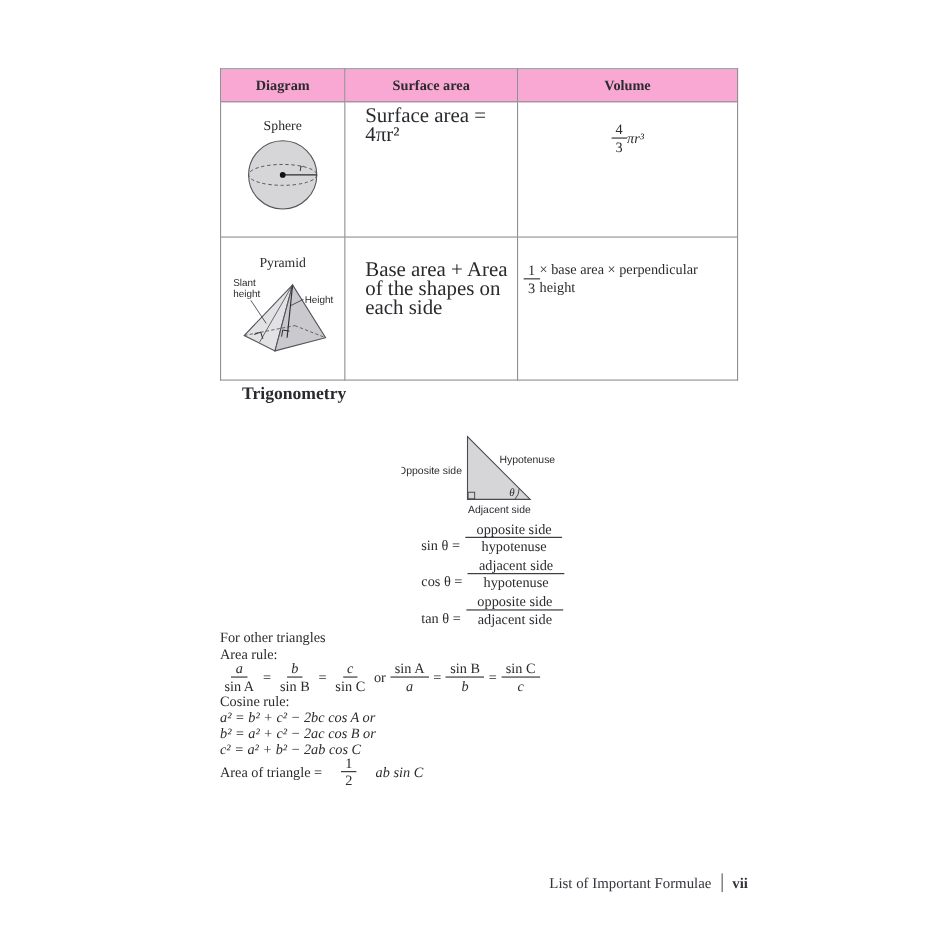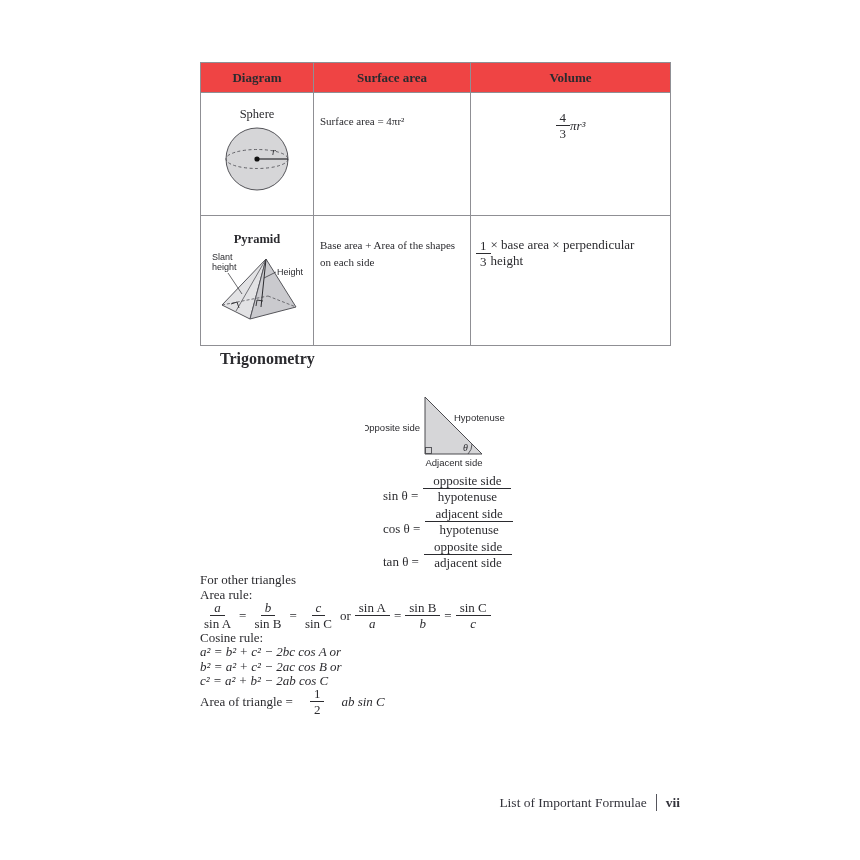--- a/index.html
+++ b/index.html
@@ -15,32 +15,32 @@
   #formula-table{
     position:absolute;left:200px;top:62px;width:470px;
     border-collapse:collapse;table-layout:fixed;
   }
   #formula-table th,#formula-table td{
     border:1px solid #8f8f94;
     padding:0;vertical-align:top;
     font-size:13px;
   }
   #formula-table th{
-    background:#ef4444;
+    background:#f9a8d4;
     height:29px;font-weight:bold;font-size:13px;
     text-align:center;vertical-align:middle;
   }
   .col-diagram{width:113px;}
   .col-surface{width:157px;}
   .col-volume{width:200px;}
   .row-sphere td{height:122px;}
   .row-pyramid td{height:129px;}
   .shape-cell{text-align:center;}
   .shape-title{display:block;margin-top:14px;font-size:12.5px;text-align:center;}
-  .sa-cell-inner{padding:20px 6px 0 6px;font-size:11px;line-height:17px;}
+  .sa-cell-inner{padding:4px 6px 0 6px;font-size:19px;line-height:17px;margin-left:12px;}
   .vol-center{display:flex;justify-content:center;align-items:center;margin-top:17px;}
   .vol-left{display:flex;align-items:center;margin-top:21px;padding-left:5px;font-size:13px;}
   
   .frac{display:inline-flex;flex-direction:column;align-items:center;vertical-align:middle;line-height:15px;font-size:13px;}
   .frac .num{border-bottom:1px solid #2b2b2f;padding:0 4px;}
   .frac .den{padding:0 4px;}
   .it{font-style:italic;}
   
   .abs{position:absolute;}
   #trig-heading{left:200px;top:350px;font-size:16px;font-weight:bold;margin-left:20px;}
@@ -106,21 +106,21 @@
             <span class="num">4</span>
             <span class="den">3</span>
           </span>
           <span class="it">πr³</span>
         </div>
       </td>
     </tr>
 
     <tr class="row-pyramid">
       <td class="shape-cell">
-        <span class="shape-title" style="margin-top:16px;font-weight:bold;">Pyramid</span>
+        <span class="shape-title" style="margin-top:16px;">Pyramid</span>
         <svg width="102" height="80" viewBox="0 0 102 80">
 
           <polygon points="60,12 16,58 44,72" fill="#e2e2e4" stroke="#55555a" stroke-width="1"></polygon>
           <polygon points="60,12 44,72 90,60" fill="#cacace" stroke="#55555a" stroke-width="1"></polygon>
 
           <line x1="16" y1="58" x2="62" y2="49" stroke="#55555a" stroke-width="0.8" stroke-dasharray="3,2"></line>
           <line x1="62" y1="49" x2="90" y2="60" stroke="#55555a" stroke-width="0.8" stroke-dasharray="3,2"></line>
 
           <line x1="60" y1="12" x2="55" y2="60" stroke="#2b2b2f" stroke-width="1"></line>
           <polyline points="50,59 51,53 57,54" fill="none" stroke="#2b2b2f" stroke-width="0.9"></polyline>

